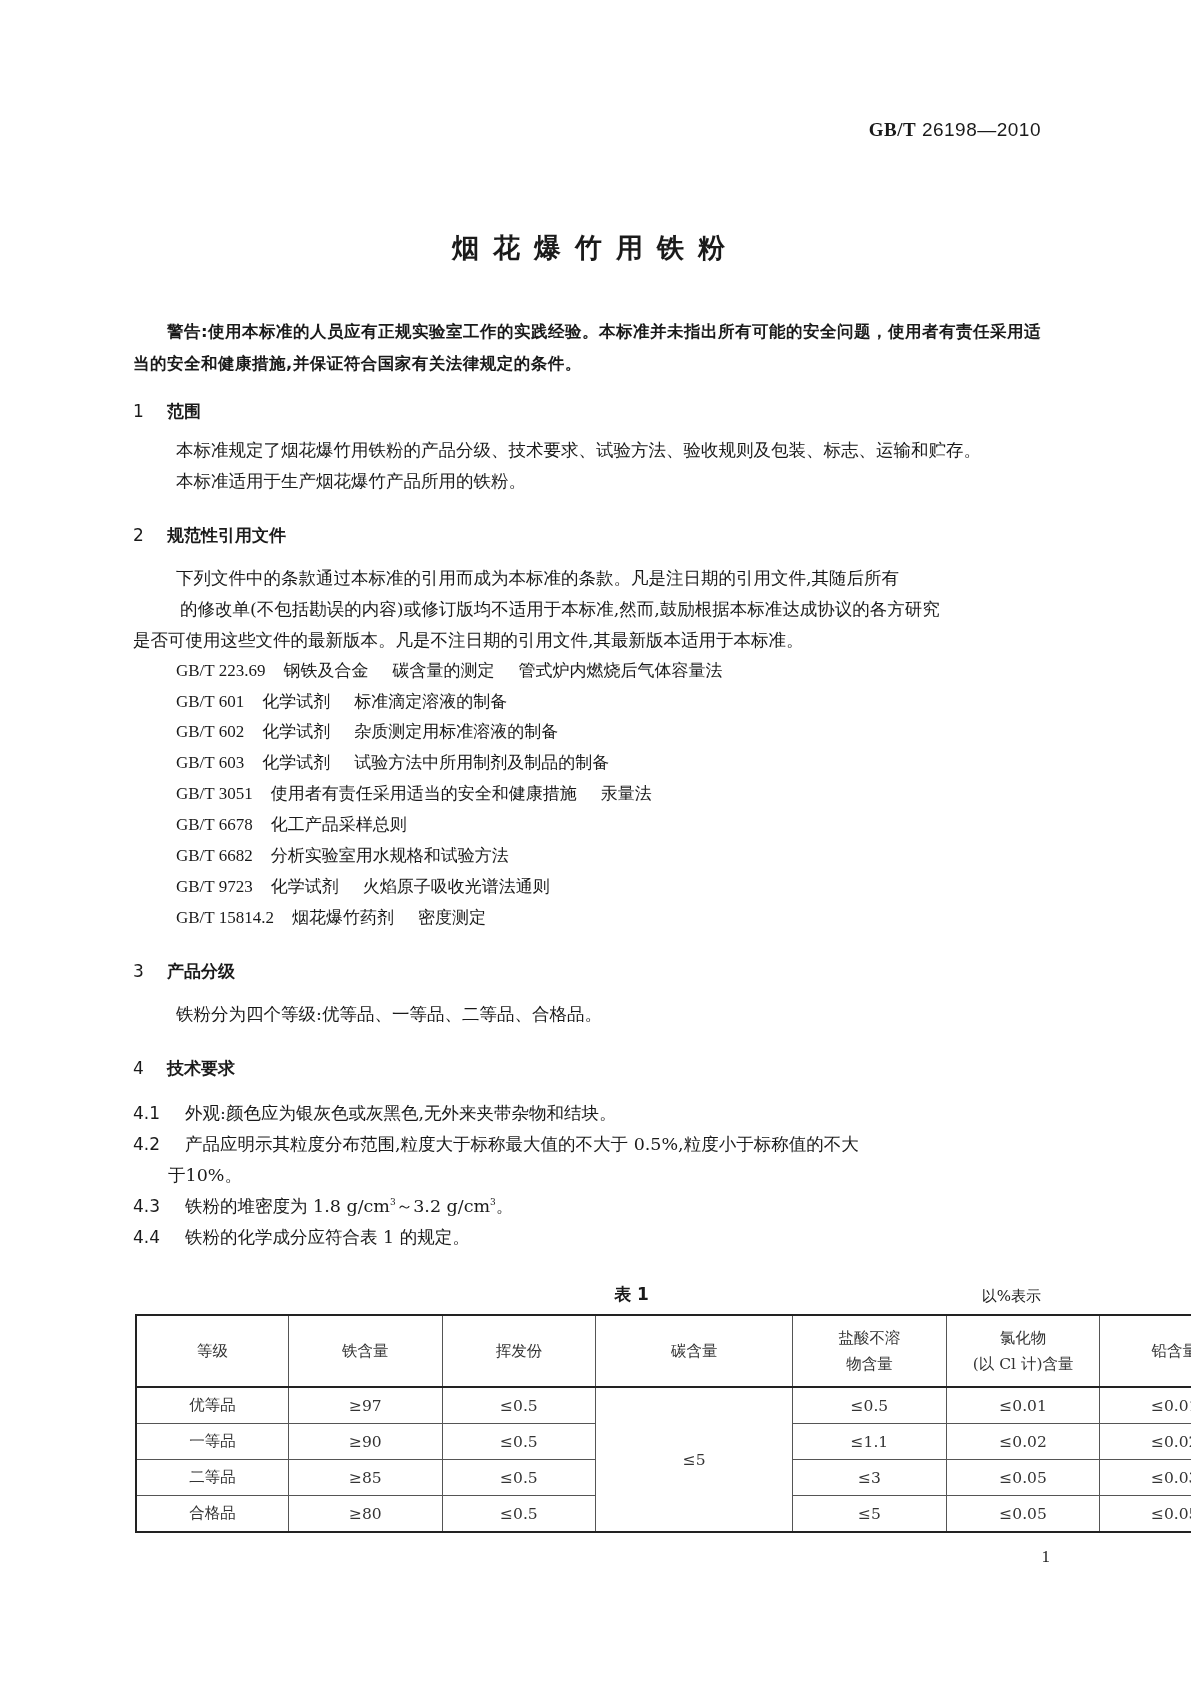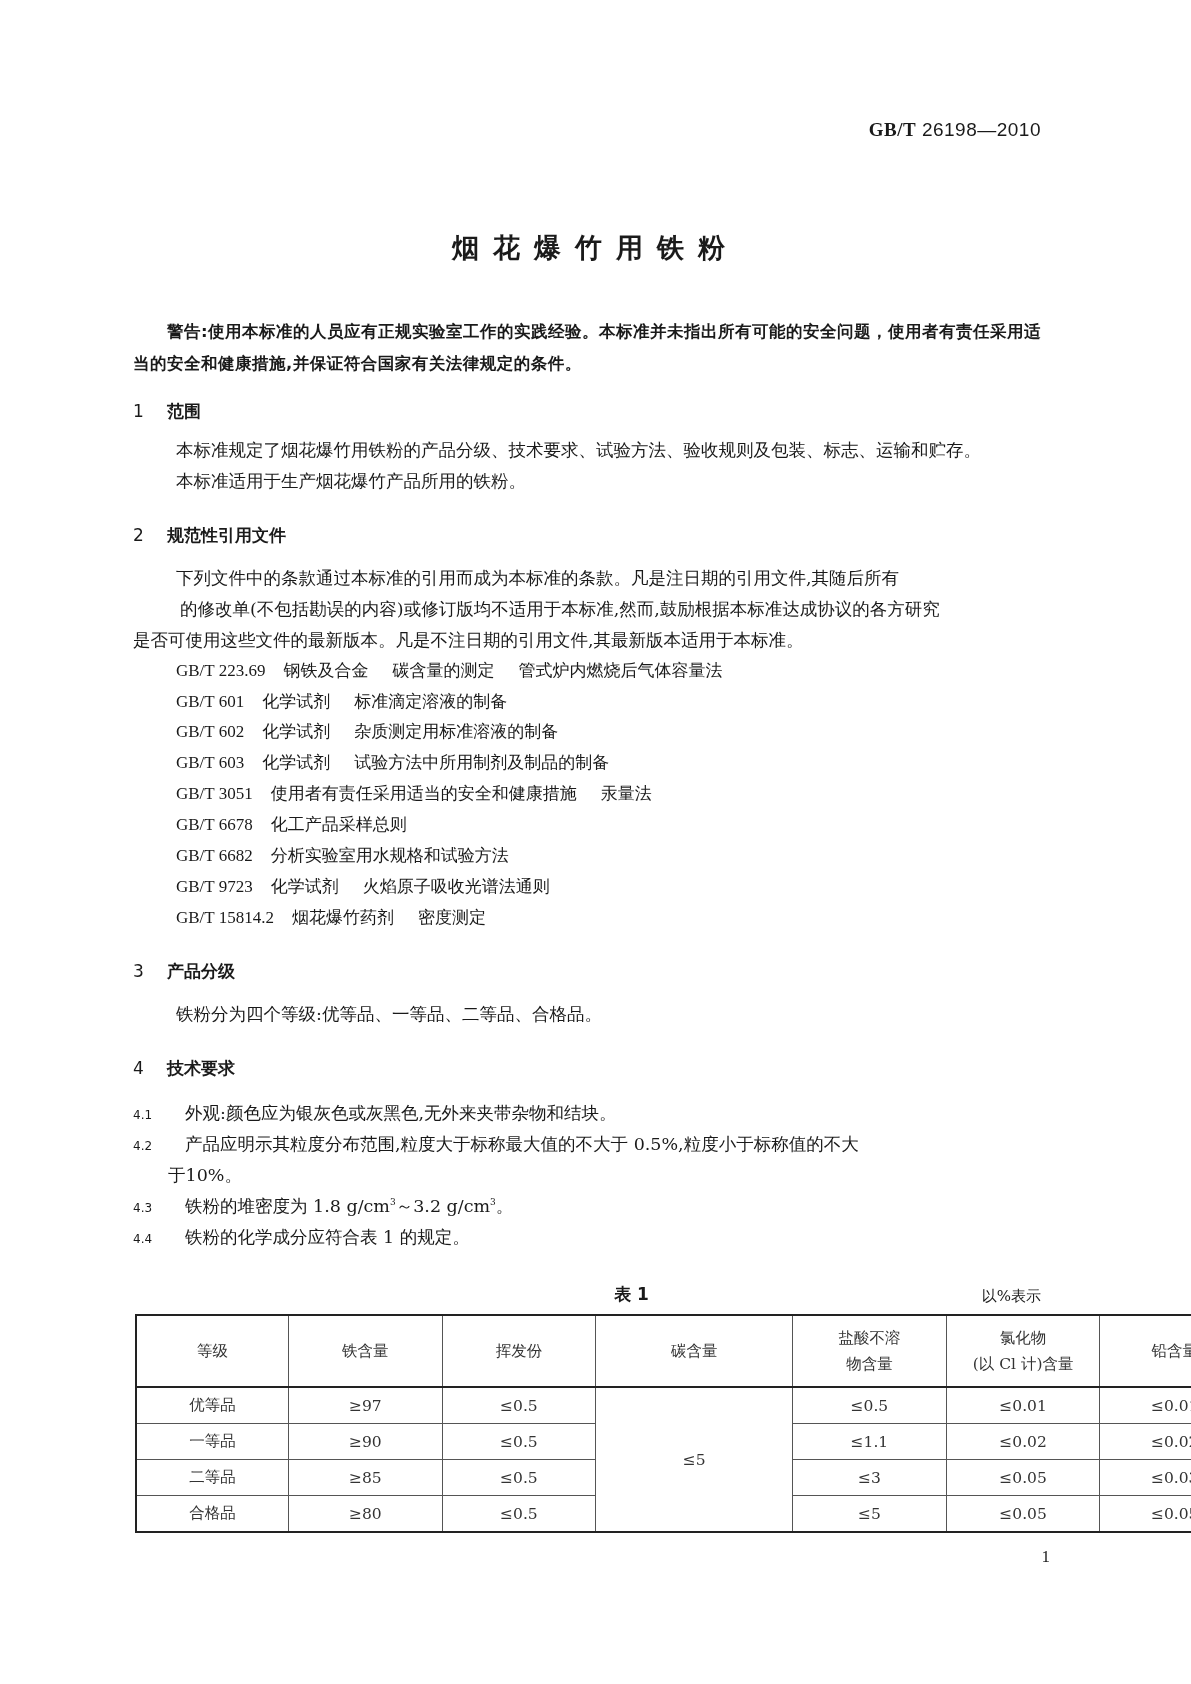--- a/index.html
+++ b/index.html
@@ -37,21 +37,21 @@
     position: absolute; left: 176px; font-size: 17.5px; white-space: nowrap;
   }
   .ref-line {
     position: absolute; left: 176px; font-size: 17px; white-space: nowrap;
   }
   .ref-line .code { display: inline-block; margin-right: 18px; font-family: "Liberation Serif", serif; }
   .ref-line .seg + .seg { margin-left: 24px; }
   .clause {
     position: absolute; left: 133px; font-size: 17.5px; white-space: nowrap;
   }
-  .clause .cnum { display: inline-block; width: 52px; font-family: "DejaVu Sans", sans-serif; font-size: 12px; }
+  .clause .cnum { display: inline-block; width: 52px; font-family: "DejaVu Sans", sans-serif; font-size: 17px; }
   .table-caption {
     position: absolute; top: 1283px; left: 0; width: 1191px; text-align: center;
     font-family: "DejaVu Sans", sans-serif; font-weight: bold; font-size: 17px; padding-left: 36px;
   }
   .unit-note {
     position: absolute; top: 1287px; right: 150px; font-size: 15px;
   }
   table.spec {
     position: absolute; top: 1314px; left: 135px; width: 1116px;
     border-collapse: collapse; border: 2px solid #222;

